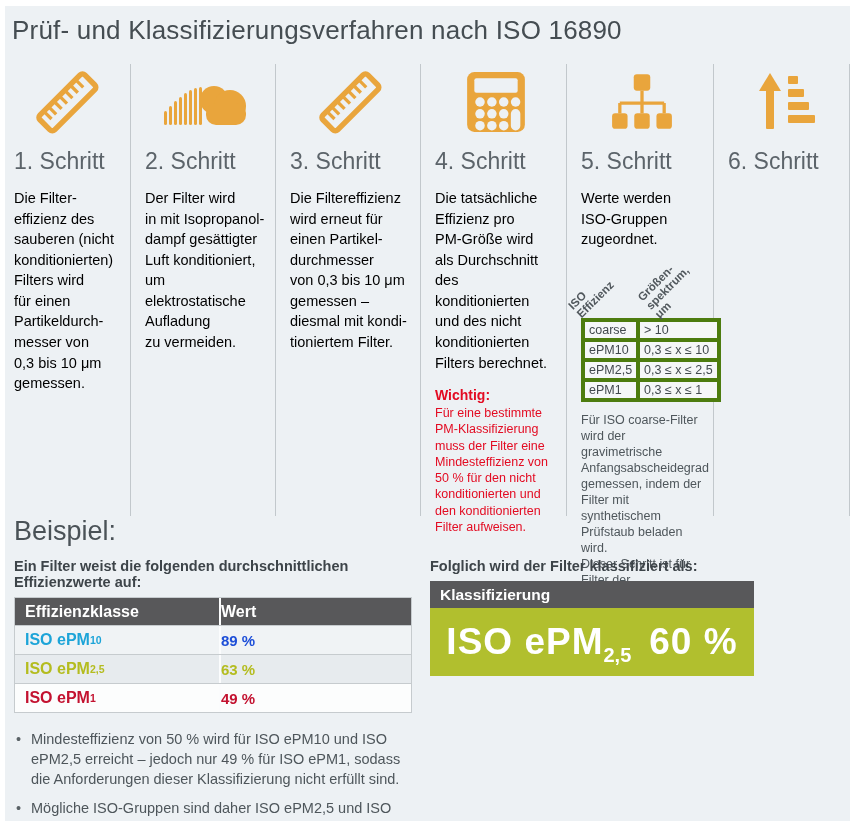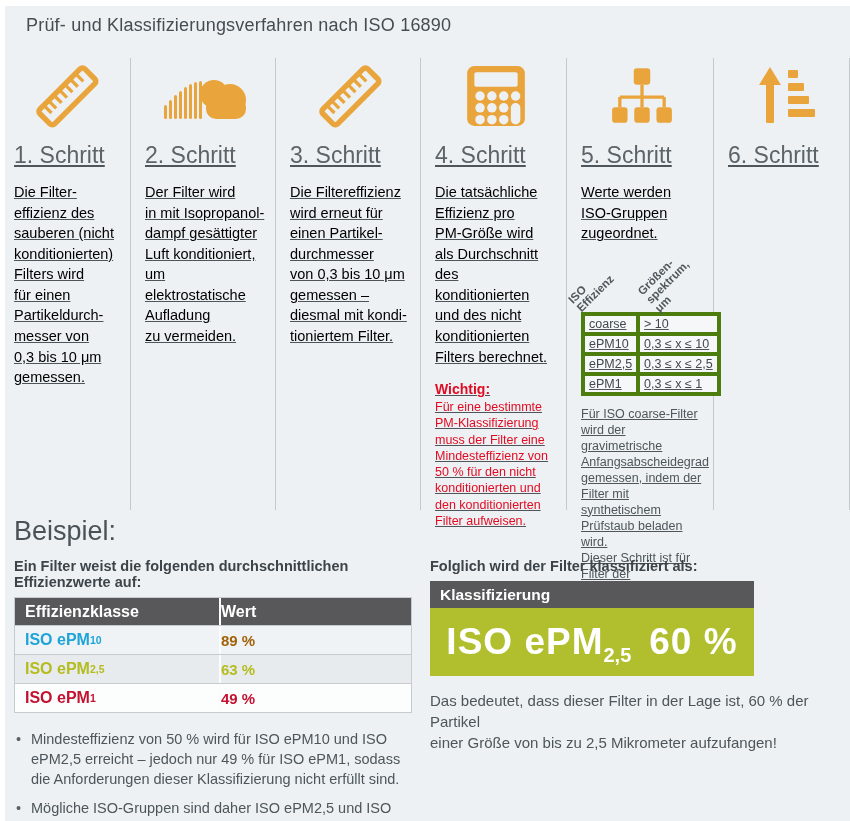--- a/index.html
+++ b/index.html
@@ -7,27 +7,27 @@
   .canvas {
     position:relative; width:850px; height:821px; overflow:hidden;
     background:#edf1f4;
     font-family:"Liberation Sans","DejaVu Sans",sans-serif;
     color:#4e565b;
   }
   .strip-top { position:absolute; top:0; left:0; width:100%; height:6px; background:#ffffff; z-index:5; }
   .strip-left { position:absolute; top:0; left:0; width:5px; height:100%; background:#ffffff; z-index:5; }
 
   .page-title {
-    position:absolute; top:15px; left:26px;
-    font-size:18px; font-weight:400; color:#454d52; letter-spacing:.2px;
+    position:absolute; top:15px; left:12px;
+    font-size:26px; font-weight:400; color:#454d52; letter-spacing:.2px;
   }
 
   
   .steps-row {
-    position:absolute; top:58px; left:5px; height:452px; display:flex;text-decoration:underline;
+    position:absolute; top:64px; left:5px; height:452px; display:flex;
   }
   .step-col { border-right:1px solid #c2c8cc; padding:0 10px 0 14px; }
   .step-col.c1 { width:126px; padding-left:9px; }
   .step-col.c2 { width:145px; }
   .step-col.c3 { width:145px; }
   .step-col.c4 { width:146px; }
   .step-col.c5 { width:147px; }
   .step-col.c6 { width:136px; }
 
   .icon-box { height:76px; display:flex; align-items:center; justify-content:center; }
@@ -324,21 +324,21 @@
       <div class="ex-row hdr">
         <div class="c1">Effizienzklasse</div>
         <div class="c2">Wert</div>
       </div>
       <div class="ex-row r1">
         <div class="c1">
           <span class="cls-name" style="color: rgb(29, 164, 216);">ISO ePM</span>
             <span class="cls-sub" style="color: rgb(29, 164, 216);">10</span>
         </div>
         <div class="c2">
-            <span class="cls-val" style="color: #a16207;">89 %</span>
+            <span class="cls-val" style="color: #1d4ed8;">89 %</span>
           </div>
       </div>
       <div class="ex-row r2">
         <div class="c1">
           <span class="cls-name" style="color: rgb(180, 188, 31);">ISO ePM</span>
             <span class="cls-sub" style="color: rgb(180, 188, 31);">2,5</span>
         </div>
         <div class="c2">
             <span class="cls-val" style="color: rgb(180, 188, 31);">63 %</span>
           </div>
@@ -368,16 +368,14 @@
 
     <div class="klass-table">
       <div class="klass-hdr">Klassifizierung</div>
       <div class="klass-result">
         <span class="res-name">ISO ePM</span>
           <span class="res-sub">2,5</span>
           <span class="res-val">60 %</span>
       </div>
     </div>
 
-    <div class="klass-caption">Das bedeutet, dass dieser Filter in der Lage ist, 60 % der Partikel
-einer Größe von bis zu 2,5 Mikrometer aufzufangen!</div>
   </div>
 </div>
 
 </body></html>

